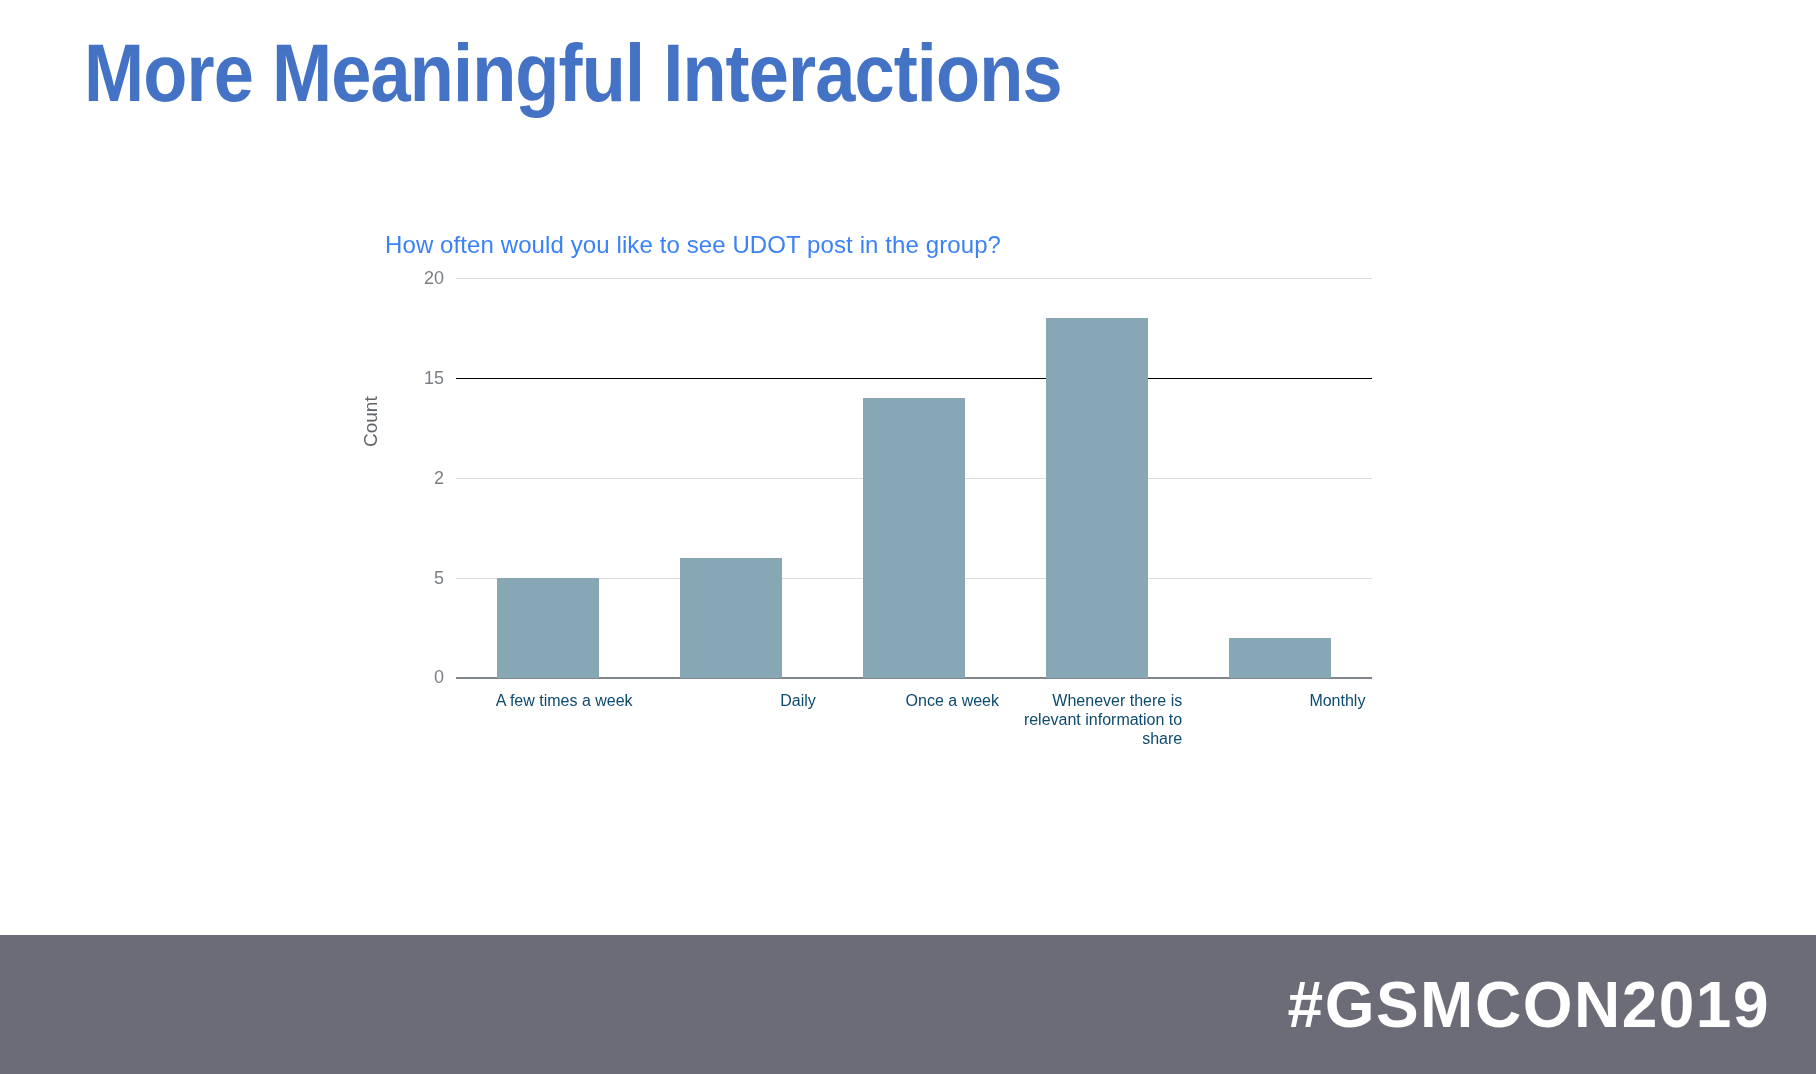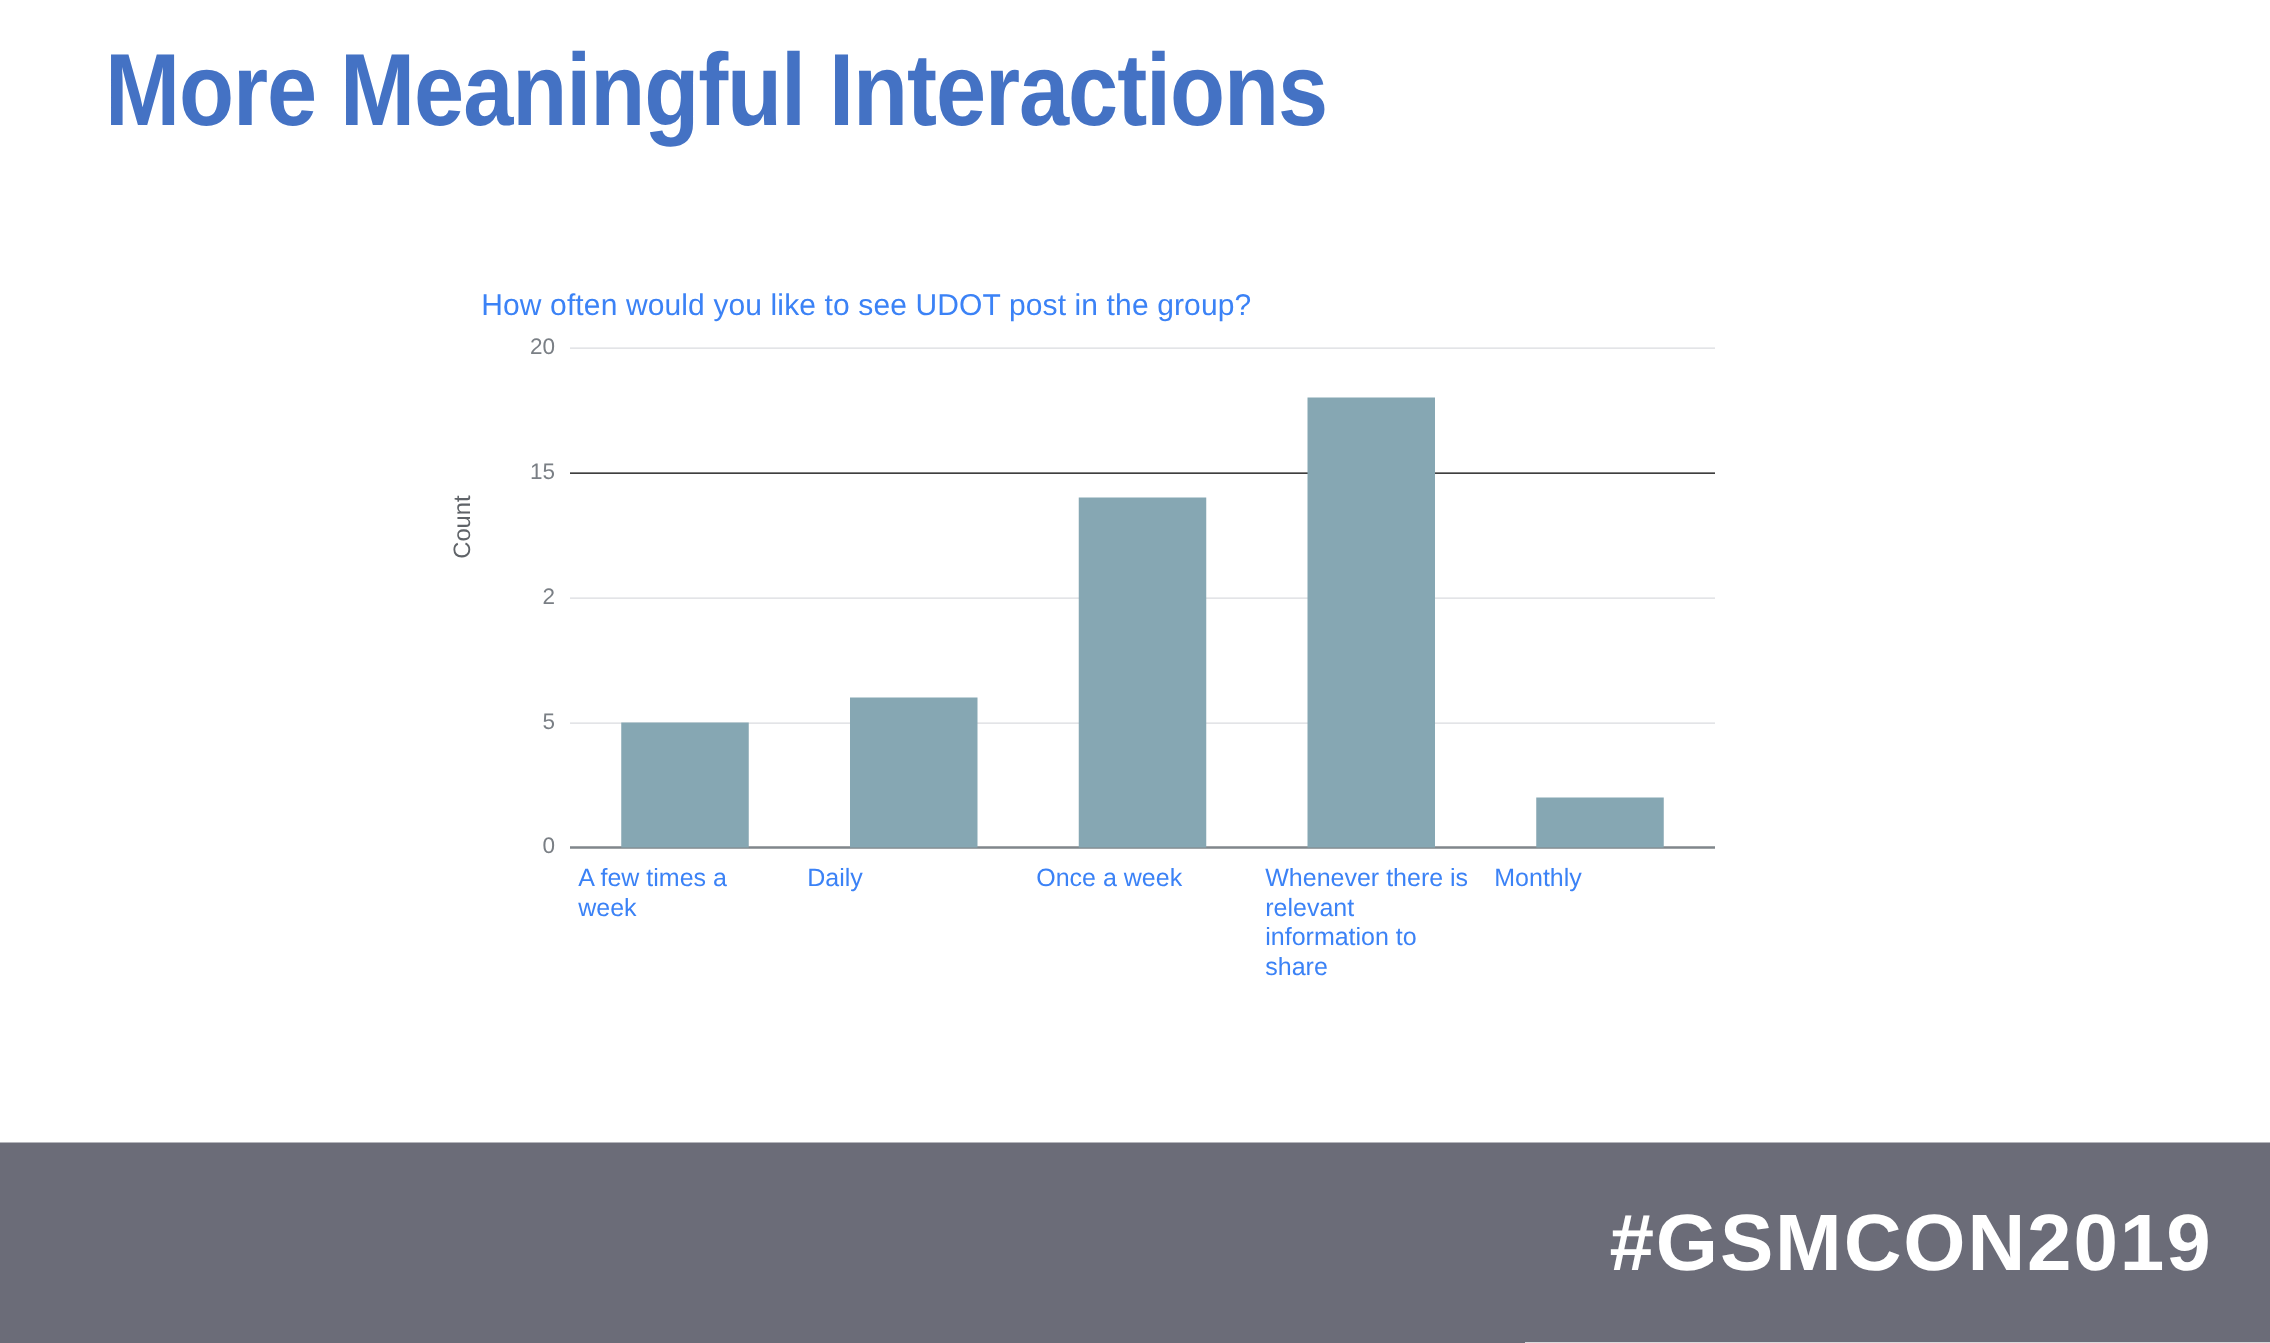--- a/index.html
+++ b/index.html
@@ -116,33 +116,33 @@
   }
   .bar {
     width: 102px;
     background: #86A7B3;
   }
   .bar-label {
     position: absolute;
     top: 100%;
     margin-top: 14px;
     width: 170px;
-    text-align: left;
-    font-size: 20px;
-    color: #3b82f6;
+    text-align: right;
+    font-size: 16px;
+    color: #0c4a6e;
     line-height: 1.18;
   }
 
   
   .footer {
     position: absolute;
     left: 0;
     bottom: 0;
     width: 100%;
-    height: 160px;
+    height: 139px;
     background: #6B6C78;
   }
   .footer-hashtag {
     position: absolute;
     right: 46px;
     top: 50%;
     transform: translateY(-50%);
     color: #ffffff;
     font-size: 64px;
     font-weight: bold;

